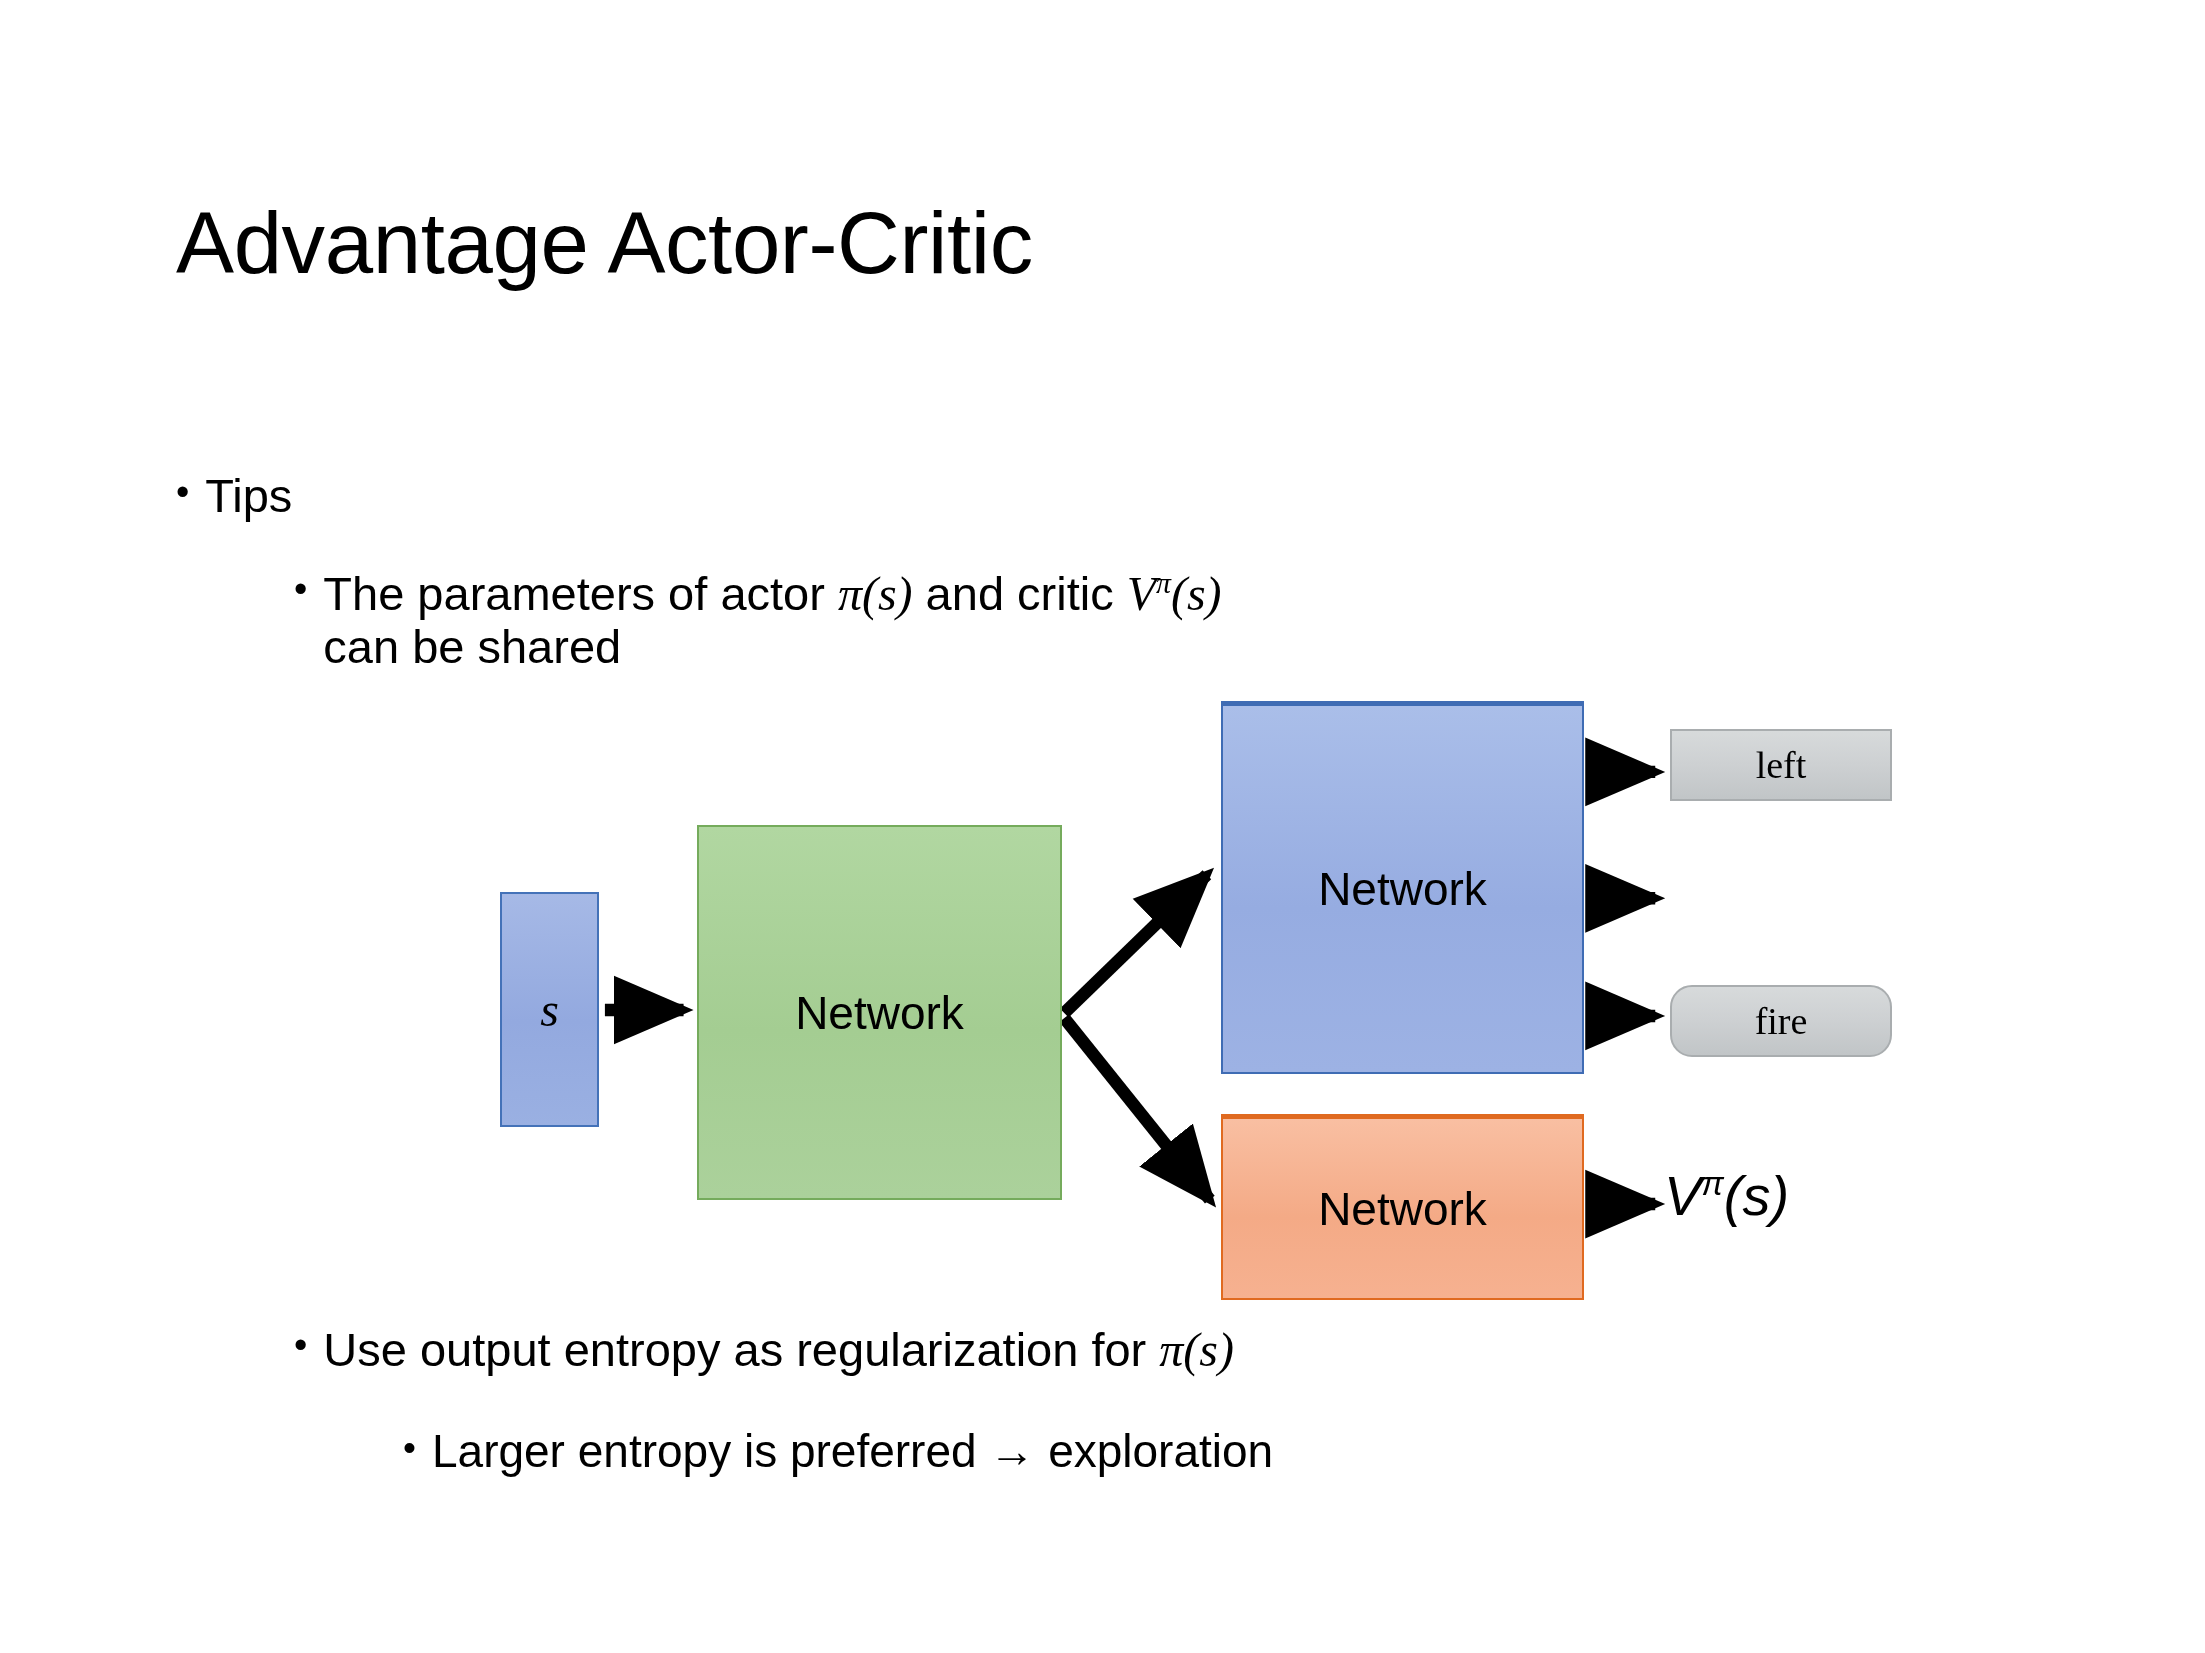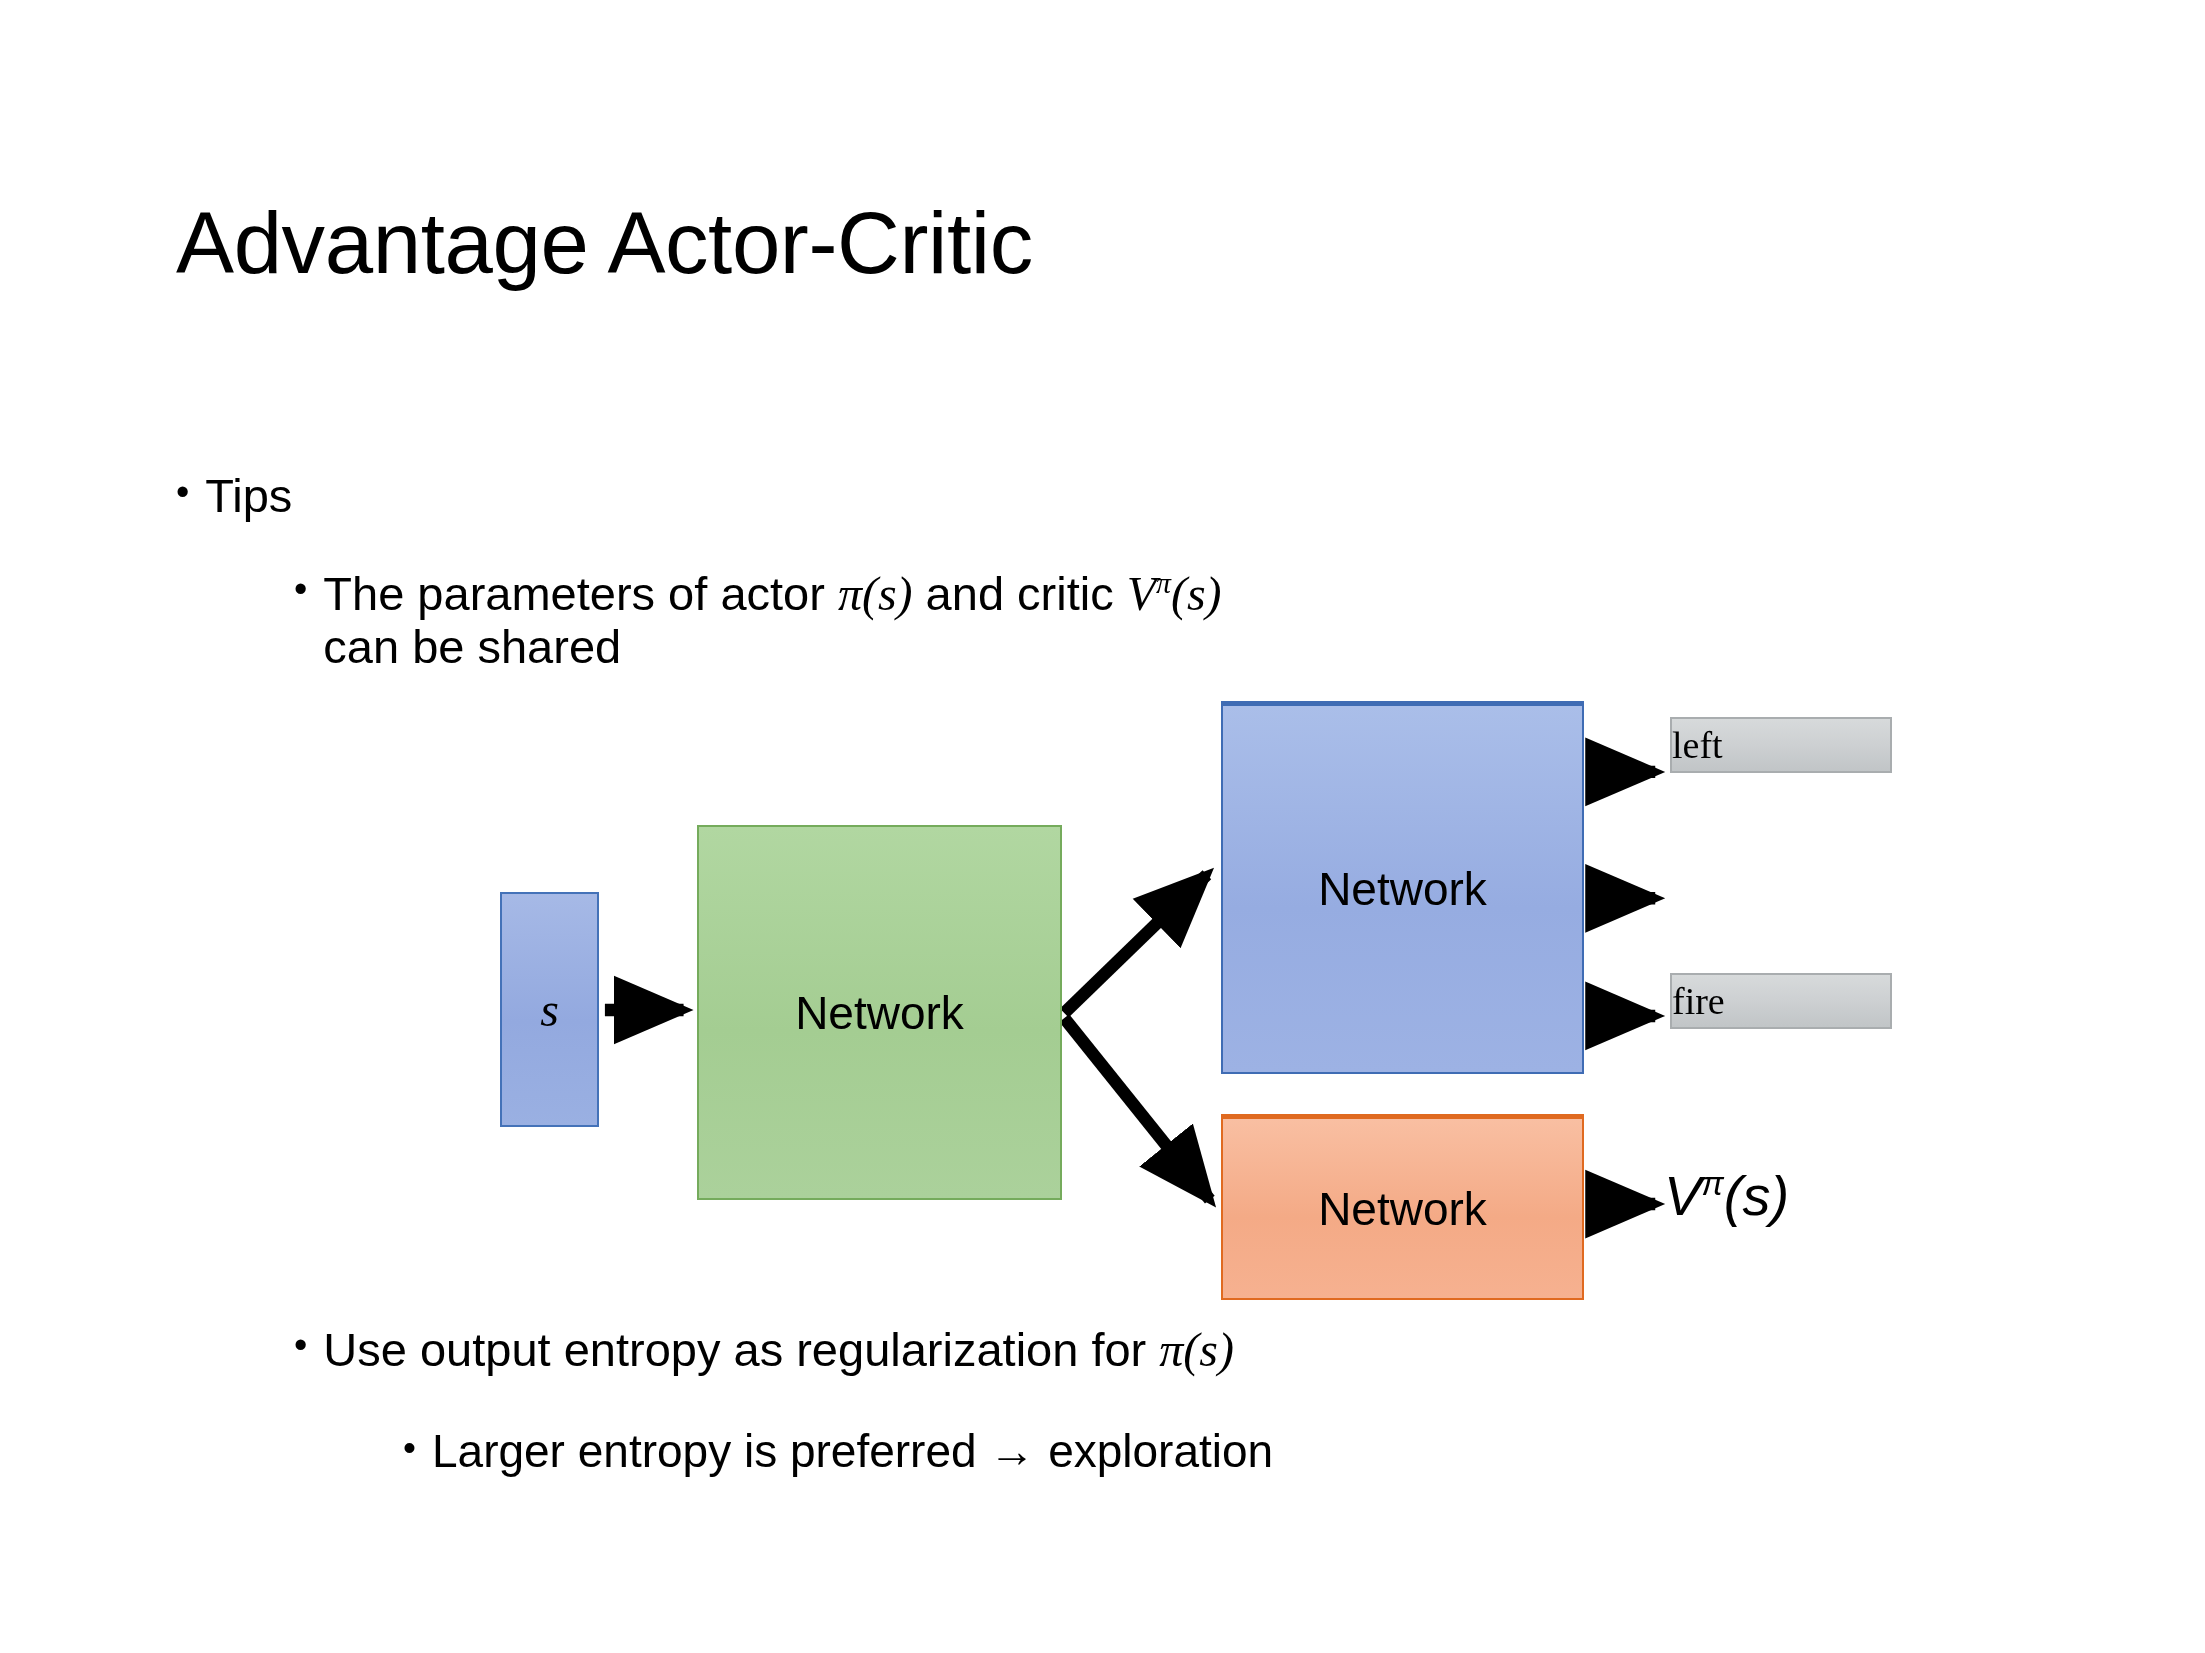--- a/index.html
+++ b/index.html
@@ -131,31 +131,33 @@
     border-right: 2.2px solid #e06a20;
     border-bottom: 2.2px solid #e06a20;
     border-left: 2.2px solid #e06a20;
   }
 
   .obox {
     position: absolute;
     box-sizing: border-box;
     display: flex;
     align-items: center;
+    justify-content: center;
     background: linear-gradient(180deg, #d7dadb 0%, #cdd0d2 50%, #c1c5c7 100%);
     border: 2.2px solid #a9adaf;
     font-family: "Liberation Serif", serif;
     font-size: 38px;
     color: #000000;
     width: 222px;
-    height: 56px;
+    height: 72px;
+    margin-top: 12px;
   }
   #out-left  { left: 1670px; top: 717px; }
   #out-right { left: 1670px; top: 844px; }
-  #out-fire  { left: 1670px; top: 973px; }
+  #out-fire  { left: 1670px; top: 973px; border-radius: 22px; }
 
   #label-value {
     position: absolute;
     left: 1664px;
     top: 1163px;
     font-family: Liberation Sans, sans-serif;
     font-style: italic;
     font-size: 56px;
     white-space: nowrap;
   }

